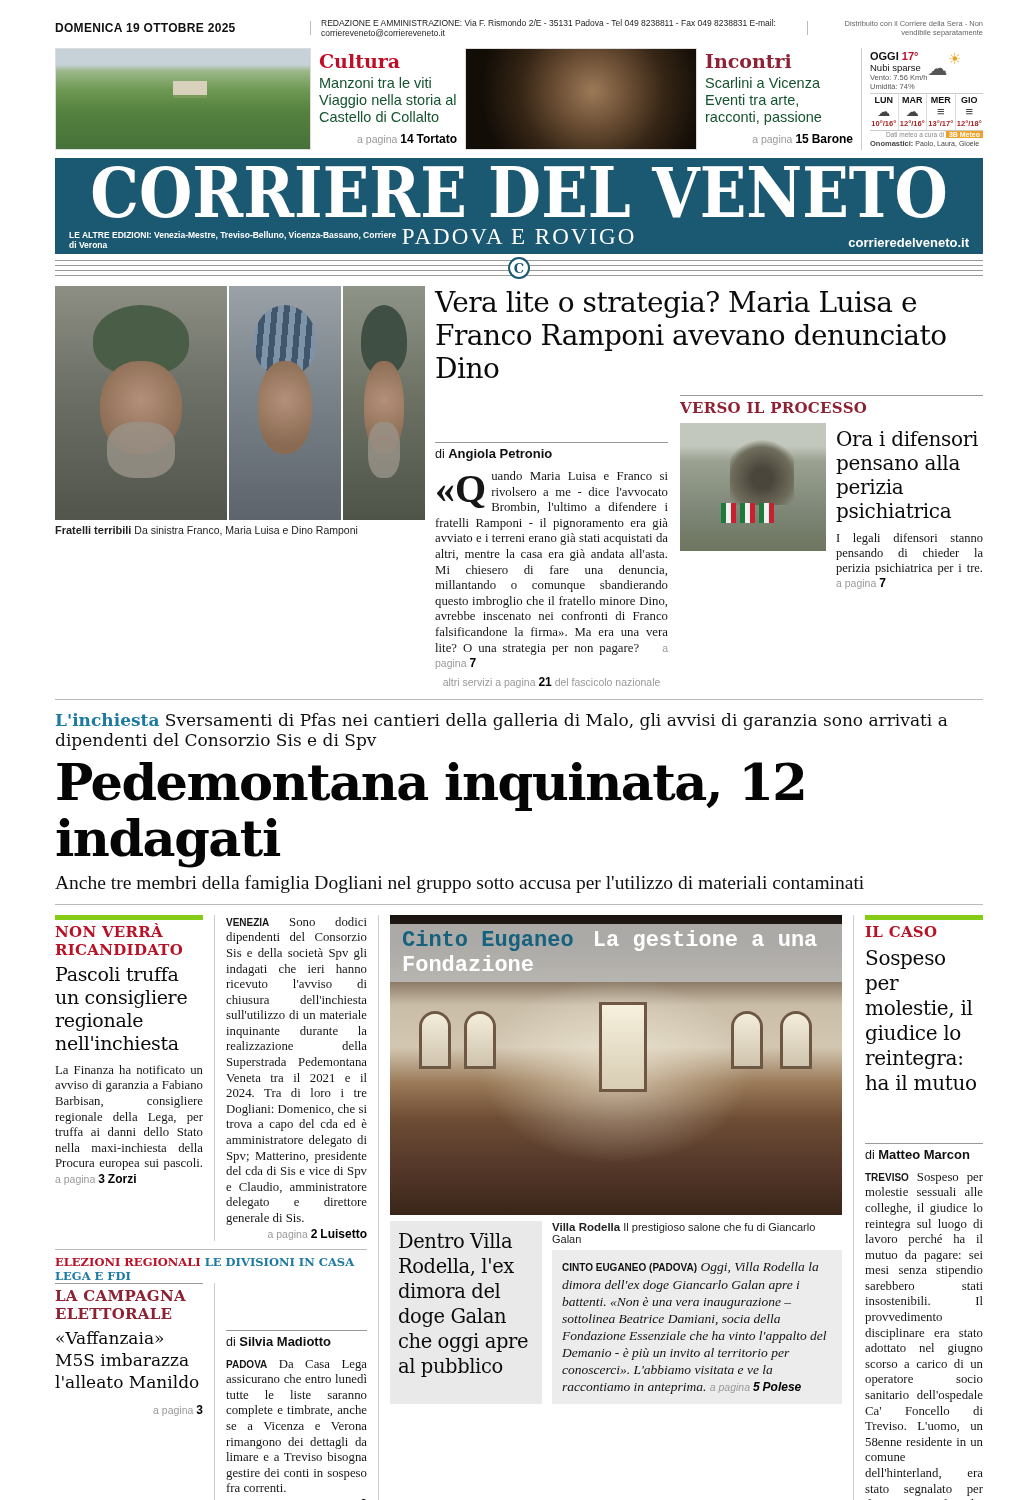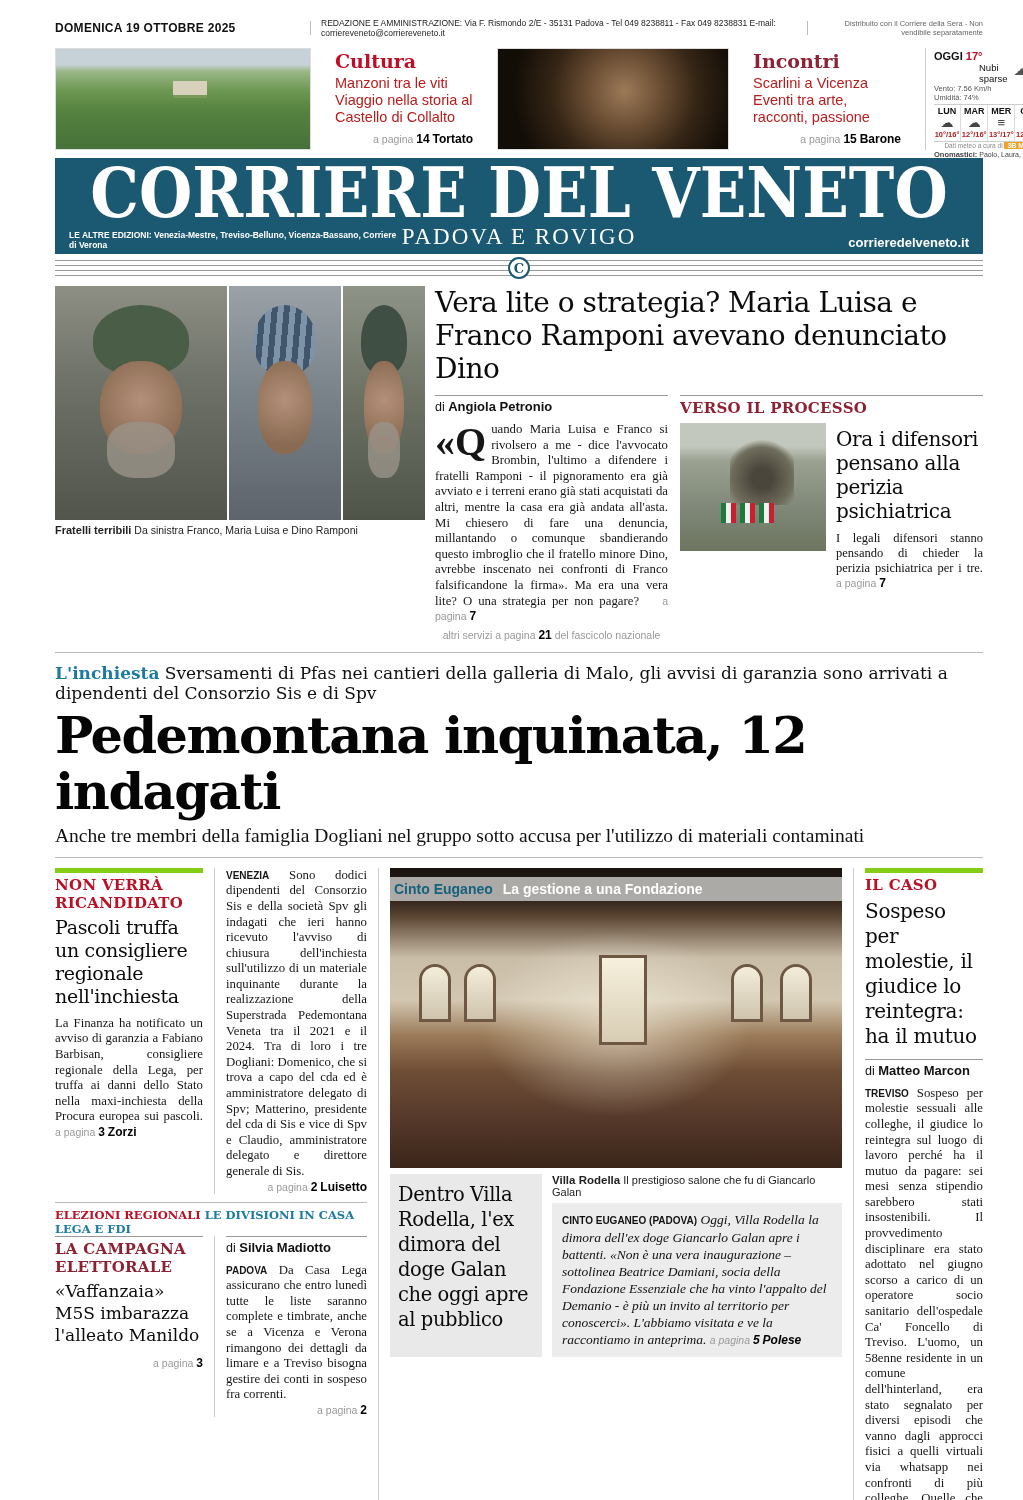--- a/index.html
+++ b/index.html
@@ -7,38 +7,38 @@
   .page { padding:18px 40px 0 55px; }
 
   
   .topbar { display:flex; align-items:center; font-family:"Liberation Sans",sans-serif; margin-bottom:10px; }
   .topbar .date { font-weight:700; font-size:12px; letter-spacing:.3px; flex:0 0 245px; }
   .topbar .sep { width:1px; height:14px; background:#bbb; margin:0 10px; }
   .topbar .admin { font-size:8.5px; color:#222; flex:1; }
   .topbar .dist { font-size:7.5px; color:#666; flex:0 0 165px; text-align:right; }
 
   
-  .promo { display:flex; gap:24px; height:102px; margin-bottom:8px; }
+  .promo { display:flex; gap:8px; height:102px; margin-bottom:8px; }
   .ph { border:1px solid #ddd; }
   .promo-img1 { flex:0 0 256px;
     background: linear-gradient(180deg,#c6d2d8 0%,#c6d2d8 16%,#9db88a 22%,#6f9a55 40%,#55823f 62%,#46713a 100%); position:relative;}
   .promo-img1::after{content:"";position:absolute;left:46%;top:32%;width:34px;height:14px;background:#d8d2bd;box-shadow:0 3px 0 #7a9a5c;}
   .promo-cultura { flex:0 0 138px; padding-top:2px; }
   .kick-bright { font-family:"DejaVu Serif",serif; font-weight:700; font-size:19px; color:#c00c26; }
-  .promo-lines { font-family:"Liberation Sans",sans-serif; font-size:14.5px; line-height:17px; margin-top:3px; color:#b91c1c;}
+  .promo-lines { font-family:"Liberation Sans",sans-serif; font-size:14.5px; line-height:17px; margin-top:3px; color:#14532d;}
   .promo-page { font-family:"Liberation Sans",sans-serif; font-size:10.5px; color:#999; text-align:right; margin-top:6px;}
   .promo-page .num,.promo-page .auth { color:#000; font-weight:700; font-size:12px; }
   .promo-img2 { flex:0 0 232px;
     background: radial-gradient(circle at 55% 42%, #9c7a58 0%, #6b4e34 26%, #352515 52%, #120d07 80%); }
   .promo-incontri { flex:0 0 148px; padding-top:2px; }
   .kick-dark { font-family:"DejaVu Serif",serif; font-weight:700; font-size:19px; color:#8e2133; }
   .wx { flex:1; border-left:1px solid #ccc; padding:2px 0 0 8px; font-family:"Liberation Sans",sans-serif; }
   .wx-now { display:flex; border-bottom:1px solid #ccc; padding-bottom:2px;}
   .wx-now .l1 { font-size:11px; font-weight:700;} .wx-now .l1 .t { color:#c00c26; }
-  .wx-now .l2 { font-size:9.5px;margin-left:45px; } .wx-now .l3 { font-size:7.5px; color:#555; }
+  .wx-now .l2 { font-size:9.5px; } .wx-now .l3 { font-size:7.5px; color:#555; }
   .wx-ico { position:relative; width:34px; height:30px; }
   .wx-ico .sun { position:absolute; right:0; top:0; color:#e8a020; font-size:15px;}
   .wx-ico .cld { position:absolute; left:0; top:6px; color:#555; font-size:20px;}
   .wx-days { display:flex; border-bottom:1px solid #ccc; }
   .wx-day { flex:1; text-align:center; border-right:1px solid #ddd; padding:1px 0 2px; }
   .wx-day:last-child { border-right:none; }
   .wx-day .dn { font-size:9px; font-weight:700; }
   .wx-day .ic { font-size:13px; line-height:14px; color:#444; display:block;}
   .wx-day .tp { font-size:7.5px; font-weight:700; color:#a22; }
   .wx-foot { font-size:7px; color:#444; padding-top:1px;}
@@ -76,21 +76,21 @@
     background:radial-gradient(circle at 50% 42%,#b39079,#8a6a52 75%); }
   .beard { position:absolute; left:30%; top:58%; width:40%; height:24%; border-radius:40%; background:#9a938a; opacity:.8;}
   .ts-caption { font-family:"Liberation Sans",sans-serif; font-size:10.5px; color:#222; padding-top:4px;}
   .ts-caption b { font-size:11px; }
   .ts-right { flex:1; position:relative; }
   .ts-label { float:left; width:232px; margin:4px 10px 6px -158px; position:relative; z-index:3;
     background:#0f6184; color:#fff; font:700 17px/21px "Liberation Sans",sans-serif; padding:4px 10px; }
   .ts-headline { font-family:"DejaVu Serif",serif; font-weight:400; font-size:28px; line-height:33px; letter-spacing:-.5px; color:#0b0b0b;}
   .ts-cols { display:flex; gap:12px; margin-top:10px; clear:none; }
   .ts-article { flex:0 0 233px; }
-  .byline { border-top:1px solid #999; padding-top:3px; font-family:"Liberation Sans",sans-serif; font-size:12.5px; margin-bottom:8px;}
+  .byline { border-top:1px solid #999; padding-top:3px; font-family:"Liberation Sans",sans-serif; font-size:12.5px; margin-bottom:8px;margin-top:47px;}
   .byline b { font-size:13px; }
   .body { font-size:12.8px; line-height:15.6px; text-align:justify; color:#161616;}
   .dropcap { float:left; font:700 40px/34px "Liberation Serif",serif; margin:3px 5px 0 0; }
   .plink { font-family:"Liberation Sans",sans-serif; font-size:10.5px; color:#999; }
   .plink .num { color:#000; font-weight:700; font-size:12px; }
   .plink .auth { color:#000; font-weight:700; font-size:12px; }
   .pl-right { text-align:right; }
   .ts-more { text-align:center; font-family:"Liberation Sans",sans-serif; font-size:10.5px; color:#999; margin-top:3px;}
   .ts-more .num { color:#000; font-weight:700; font-size:12px;}
   .verso { flex:1; }
@@ -131,22 +131,22 @@
   .camp-hl { font-family:"DejaVu Serif",serif; font-size:17px; line-height:22px; margin:4px 0 10px; color:#0b0b0b;}
 
   .mid-center { flex:0 0 452px; }
   .villa-photo { height:300px; position:relative; overflow:hidden;
     background:linear-gradient(180deg,#191310 0%,#2e2018 10%,#5a4432 16%,#c9bda8 30%,#d3c7b2 44%,#9a7a58 56%,#6e4d35 68%,#55382a 84%,#3a2519 100%);}
   .villa-photo::before { content:""; position:absolute; inset:0;
     background:radial-gradient(ellipse at 50% 52%, rgba(255,252,235,.55), rgba(255,252,235,0) 42%);}
   .vwin { position:absolute; top:33%; width:26px; height:52px; border-radius:13px 13px 0 0;
     background:linear-gradient(#f3edda,#cfc4ae); box-shadow:0 0 0 3px #6e5844; }
   .vdoor { position:absolute; left:47%; top:30%; width:42px; height:84px; background:linear-gradient(#f6f0dd,#d8cdb4); box-shadow:0 0 0 3px #6e5844;}
-  .villa-band { position:absolute; left:0; right:0; top:9px; background:rgba(190,190,188,.88); padding:4px 4px;
-    font-family:Liberation Sans, sans-serif; font-weight:700; font-size:14px; }
+  .villa-band { position:absolute; left:0; right:0; top:9px; background:rgba(190,190,188,.88); padding:4px 12px;
+    font-family:Liberation Mono, monospace; font-weight:700; font-size:22px; }
   .villa-band .t { color:#16617e; } .villa-band .w { color:#fff; margin-left:6px;}
   .villa-bot { display:flex; gap:10px; margin-top:6px; }
   .villa-hl-box { flex:0 0 152px; background:#e9e9e9; padding:8px 8px; font-family:"DejaVu Serif",serif; font-size:19.5px; line-height:25px; letter-spacing:-.4px; color:#0b0b0b;}
   .villa-right { flex:1; }
   .villa-cap { font-family:"Liberation Sans",sans-serif; font-size:11px; color:#222; margin-bottom:5px;}
   .villa-cap b { font-size:11.5px; }
   .villa-txt { background:#ececec; padding:8px 10px; font-style:italic; font-size:13.5px; line-height:17px; }
   .villa-txt .dateline { font-style:normal; }
 
   .mid-right { flex:1; }

